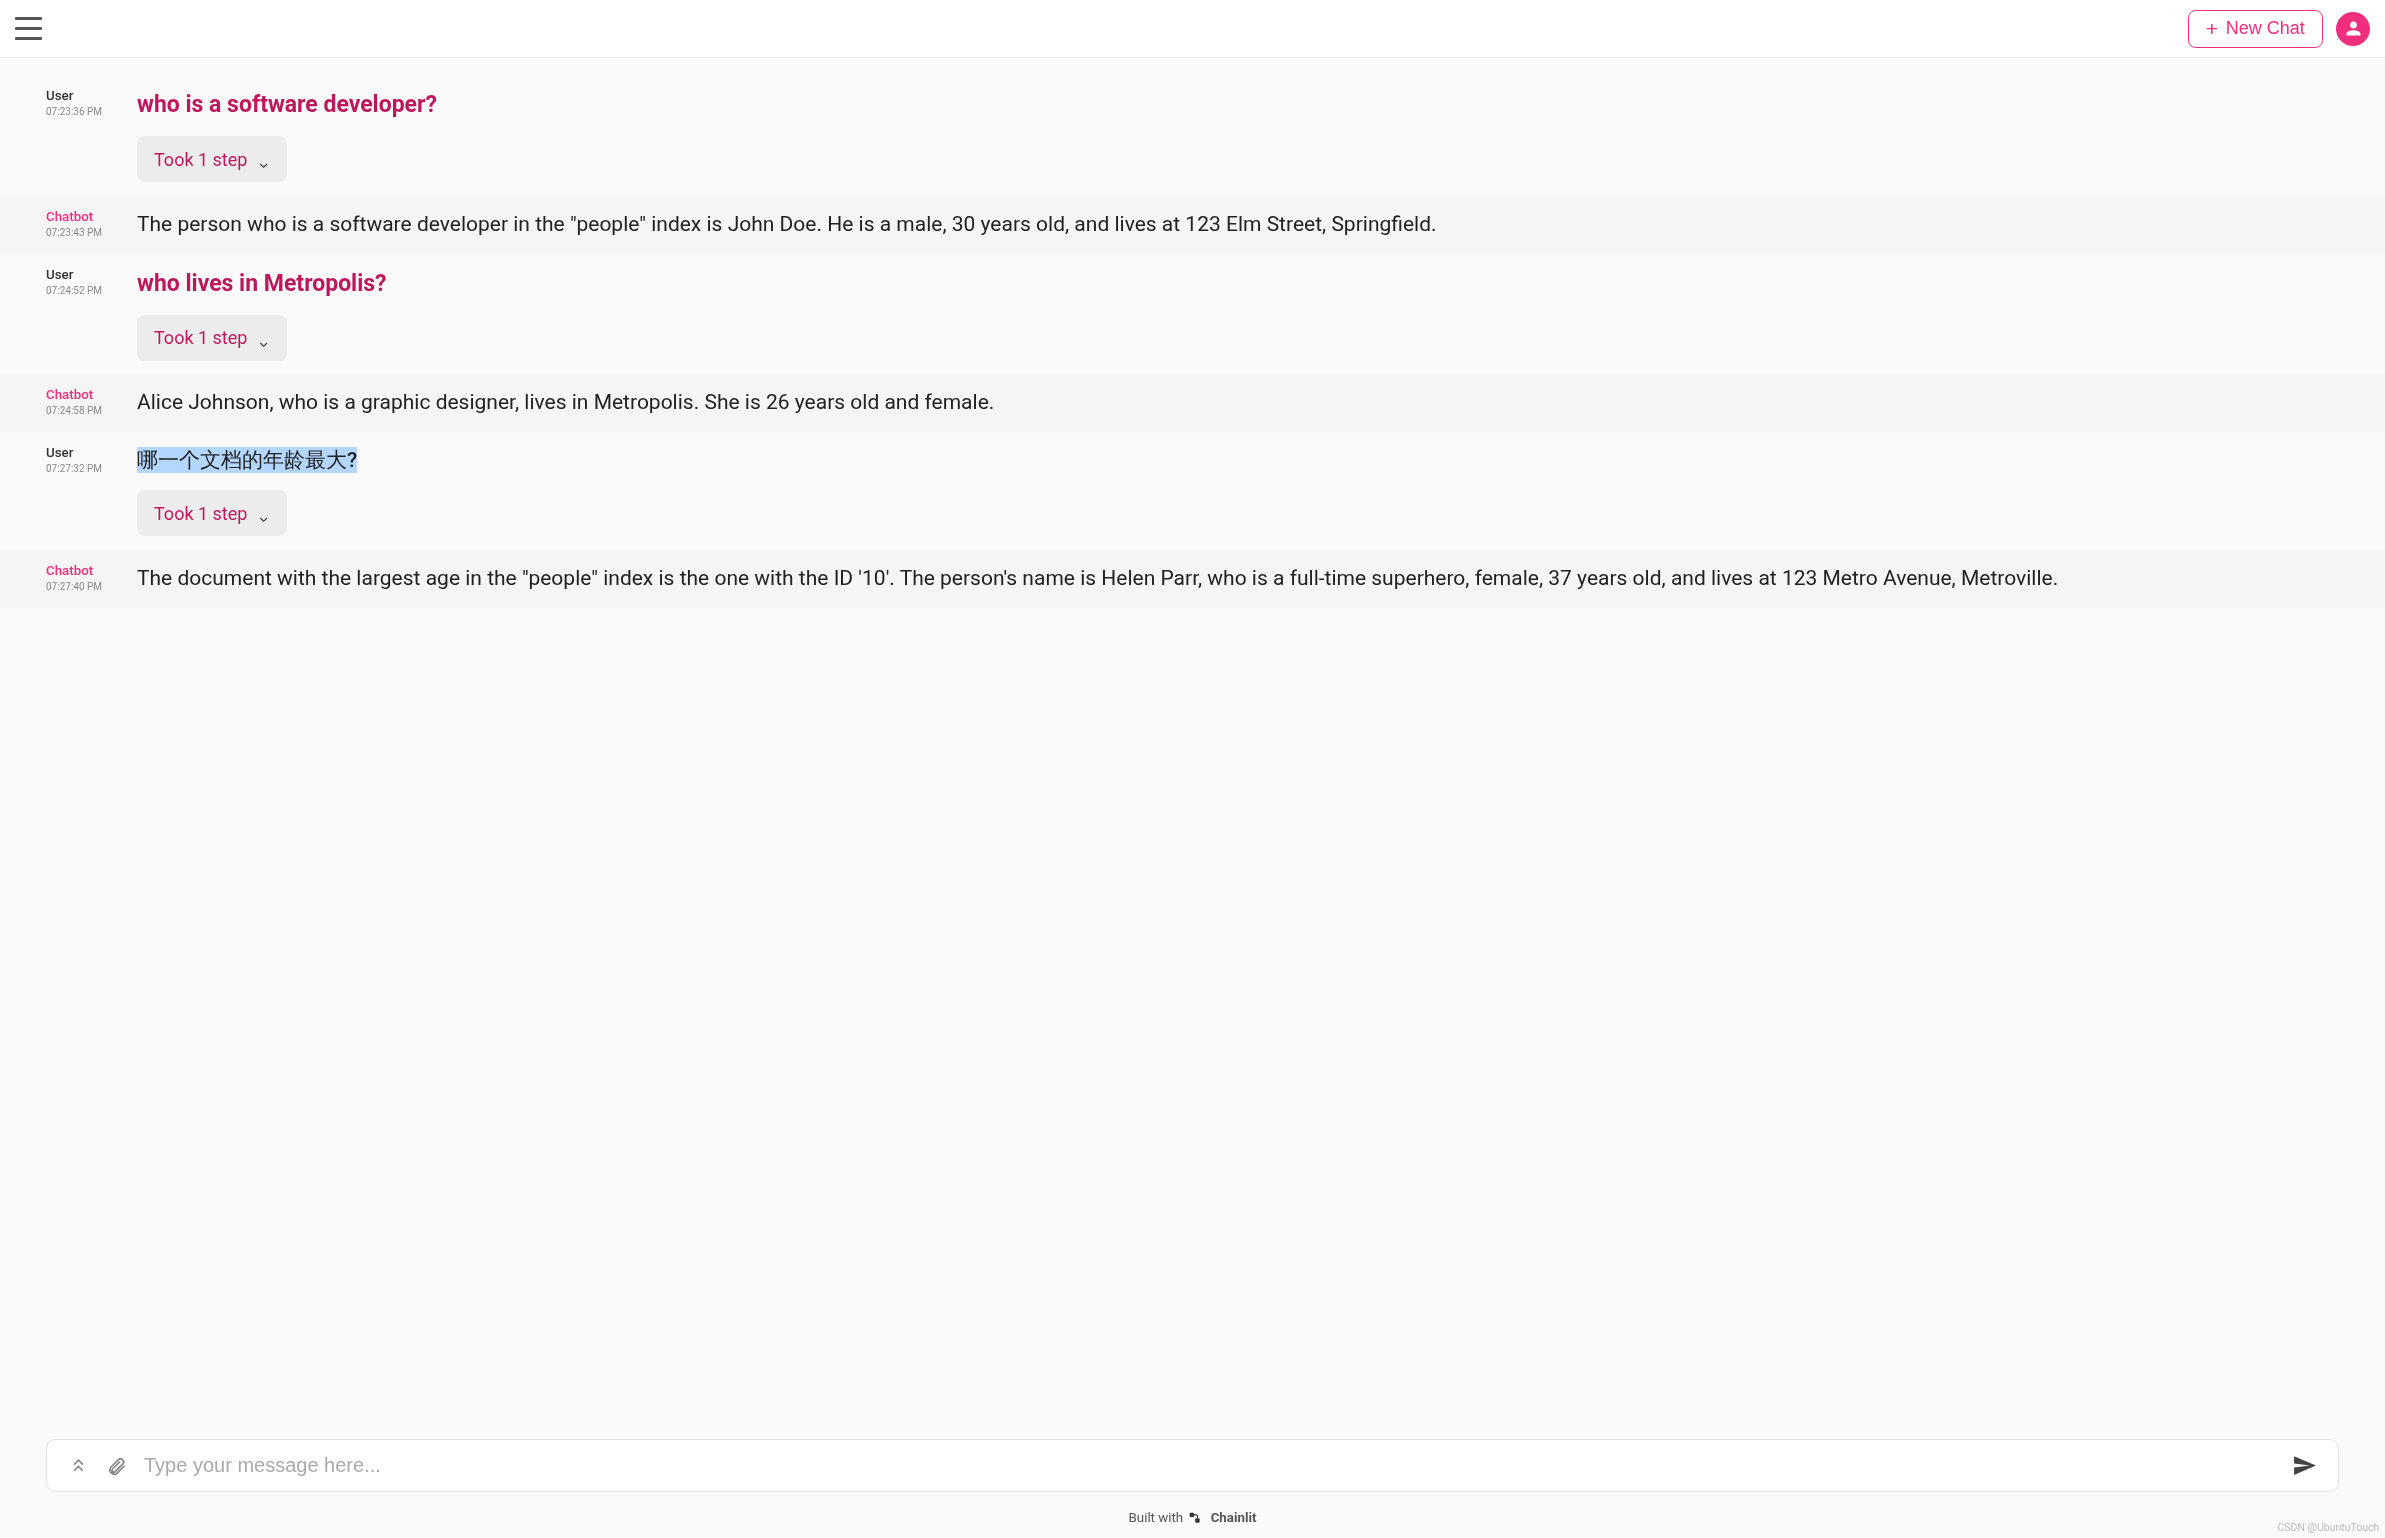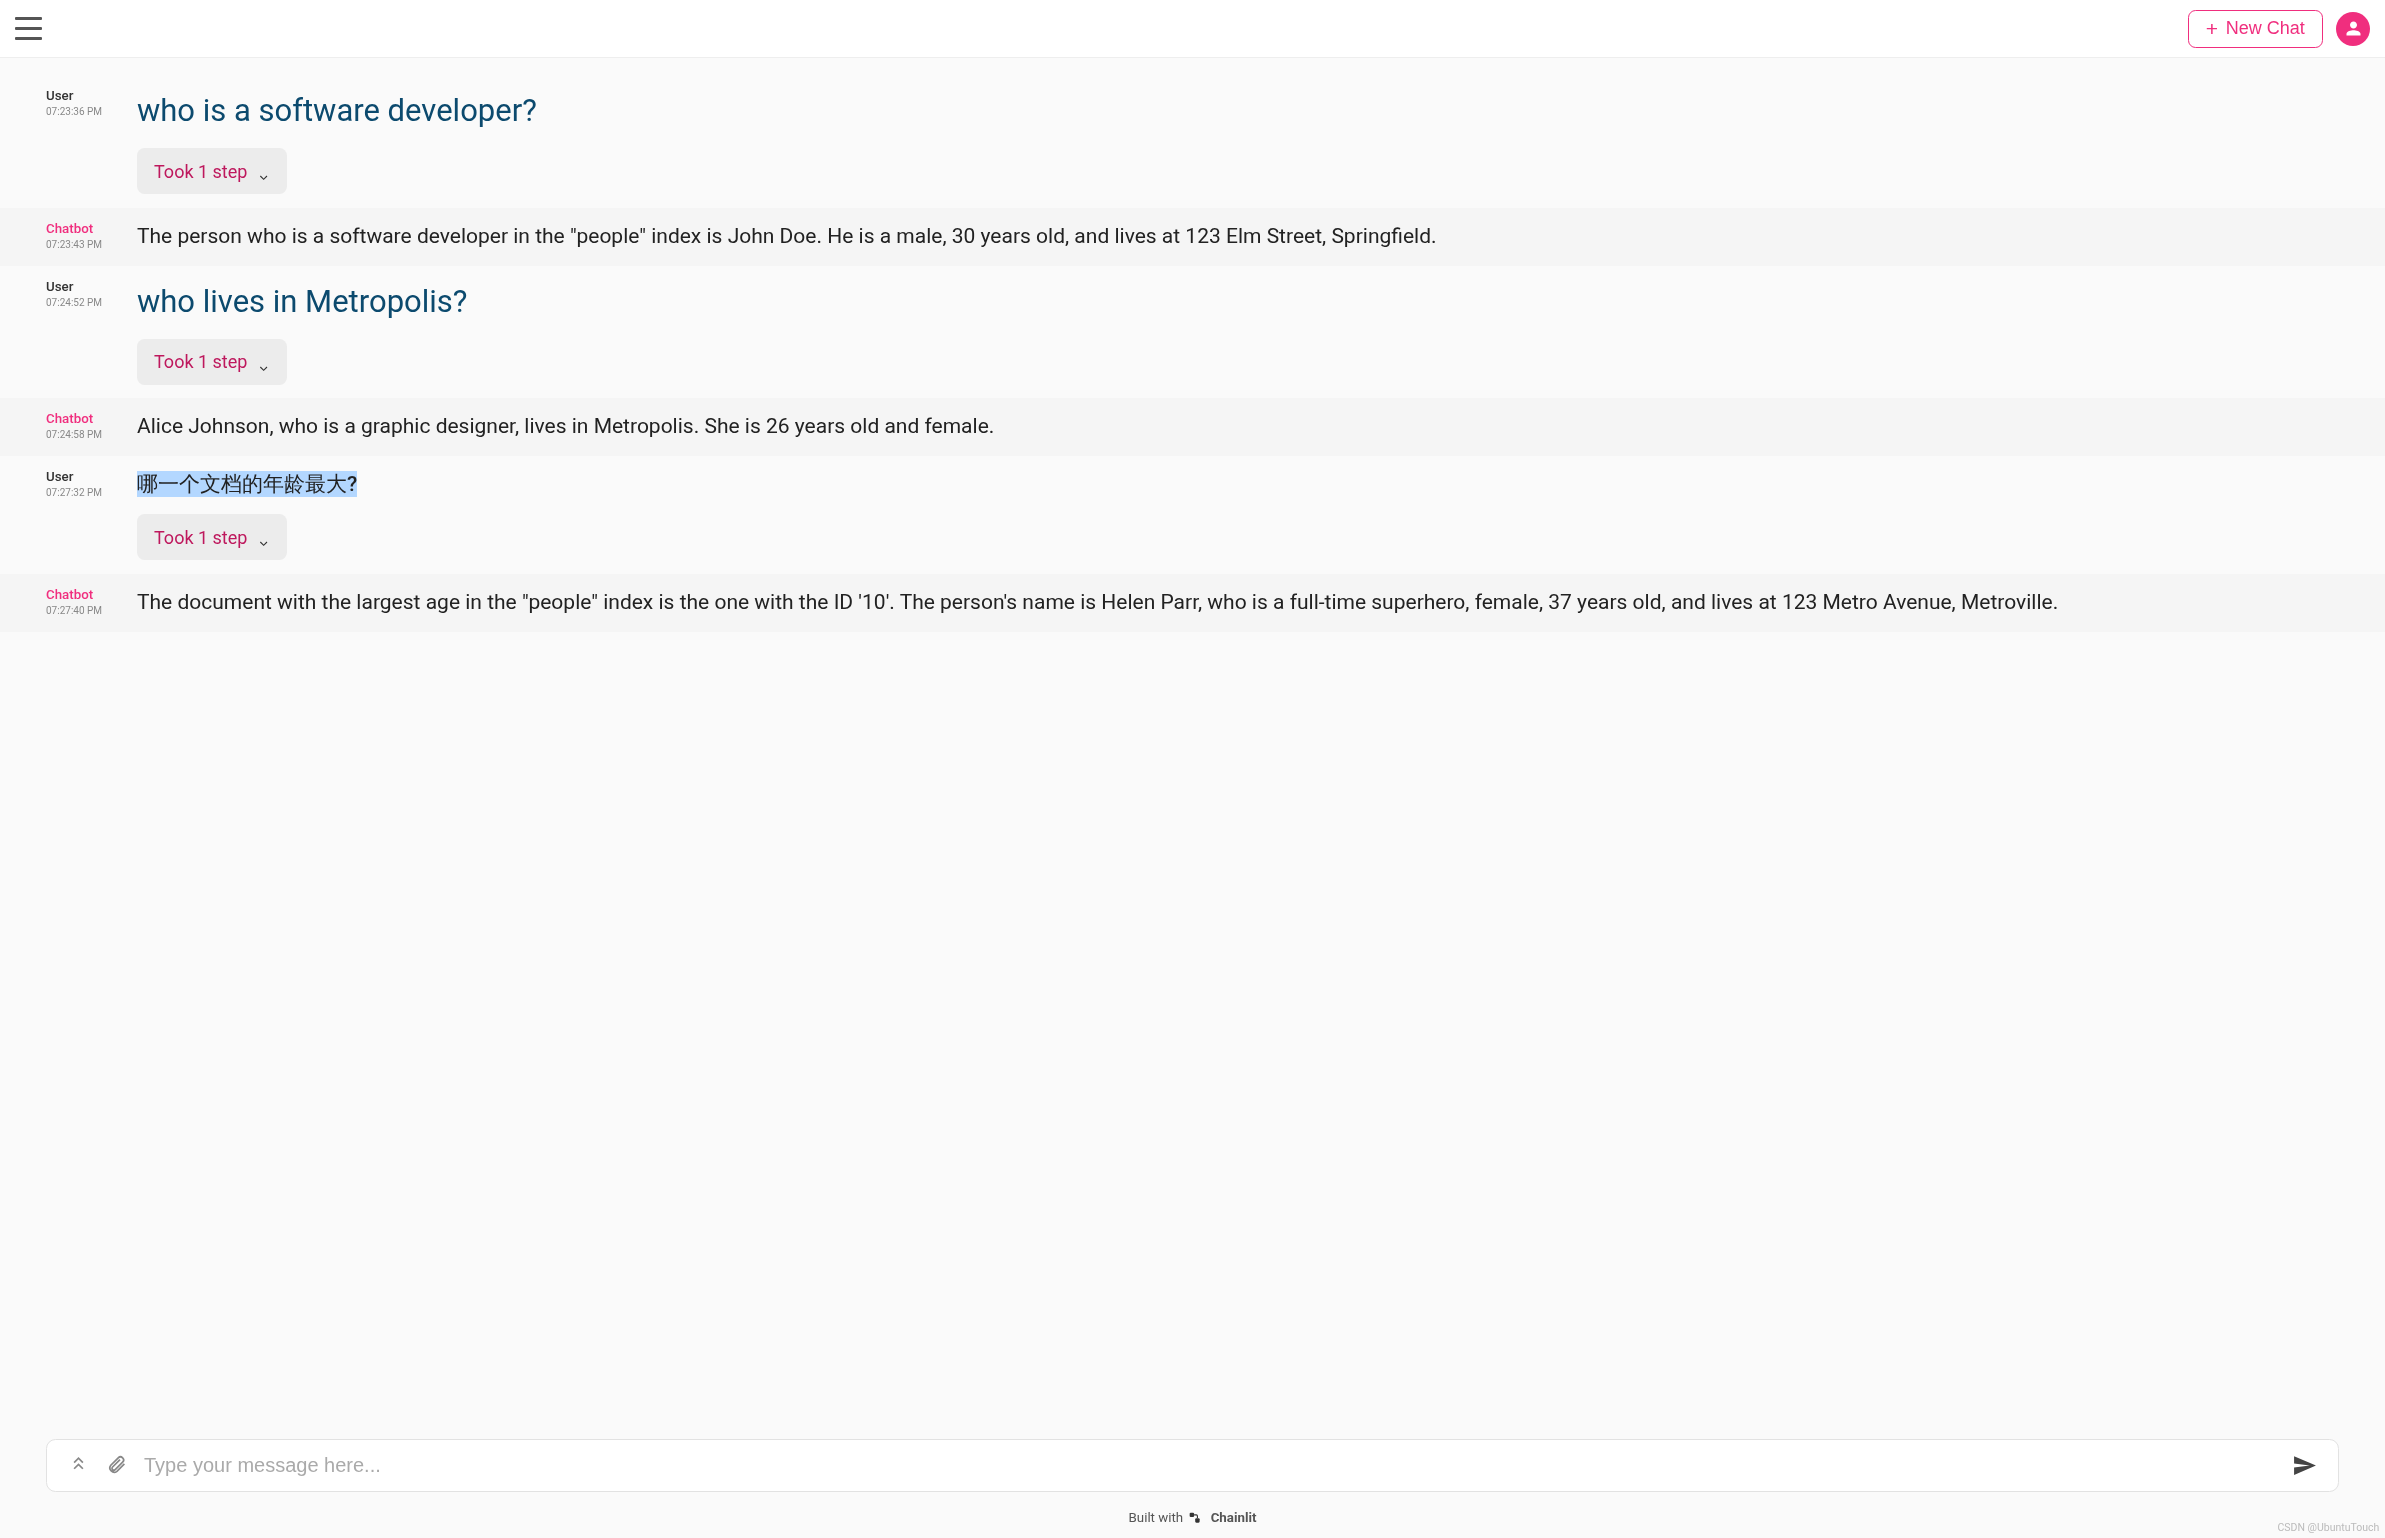--- a/index.html
+++ b/index.html
@@ -108,23 +108,23 @@
   font-size: 10px;
   color: #888;
 }
 .msg-body {
   flex: 1;
   font-size: 21px;
   line-height: 1.5;
   color: #222;
 }
 .msg-body .question {
-  font-weight: 400;
-  font-size: 31px;
-  color: #0c4a6e;
+  font-weight: 700;
+  font-size: 23px;
+  color: #be185d;
 }
 .msg-body .highlighted {
   background: #b3d7ff;
   font-weight: 500;
   font-size: 21px;
   padding: 1px 0;
 }
 .step-pill {
   display: inline-flex;
   align-items: center;
@@ -147,20 +147,21 @@
   stroke: #333;
   fill: none;
   stroke-width: 2;
 }
 .composer-wrap {
   padding: 15px 46px 7.6px 46px;
   background: #fafafa;
 }
 .composer {
   display: flex;
+  align-items: center;
   gap: 17px;
   border: 1px solid #e2e2e2;
   background: #fff;
   border-radius: 9.5px;
   padding: 13.3px 21px;
 }
 .composer-icon {
   color: #888;
   cursor: pointer;
   display: flex;

